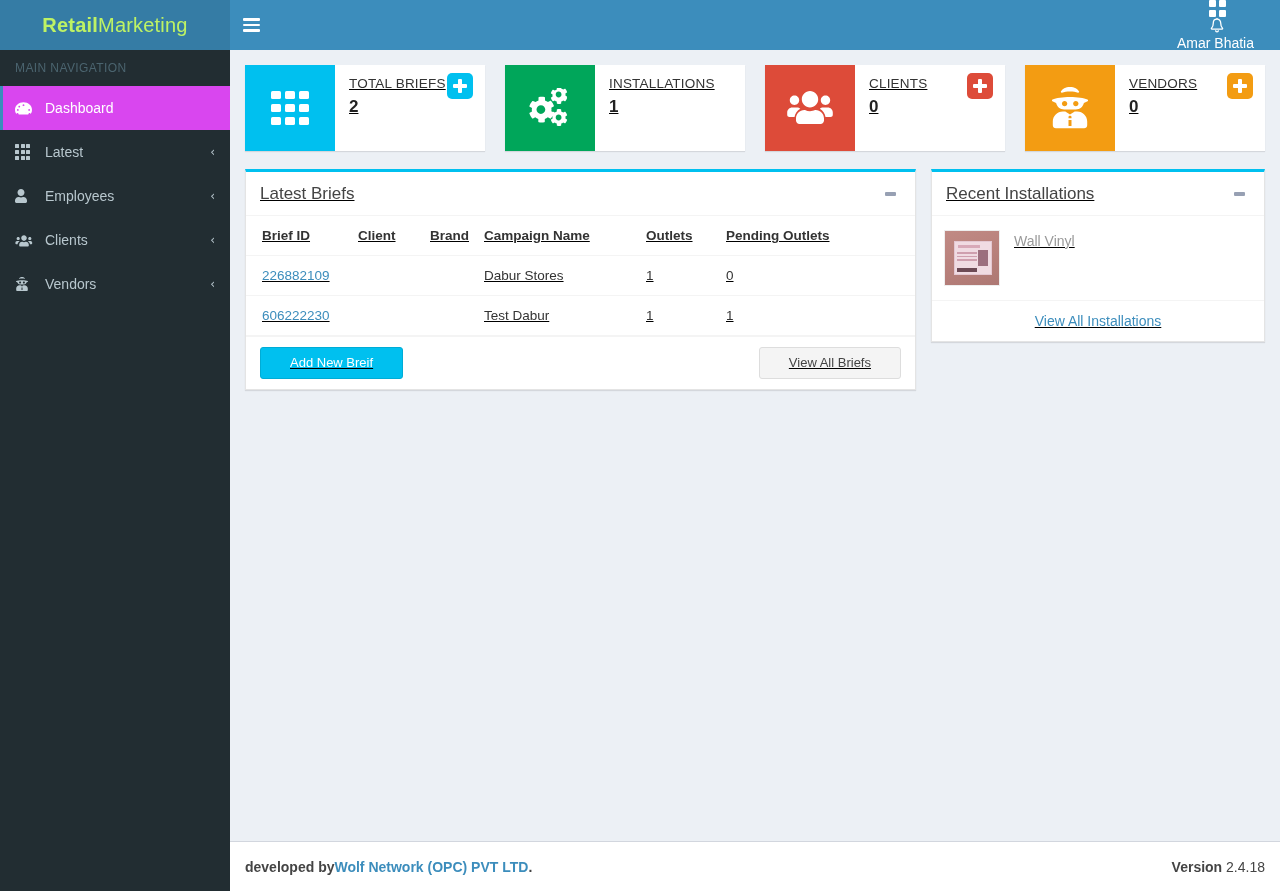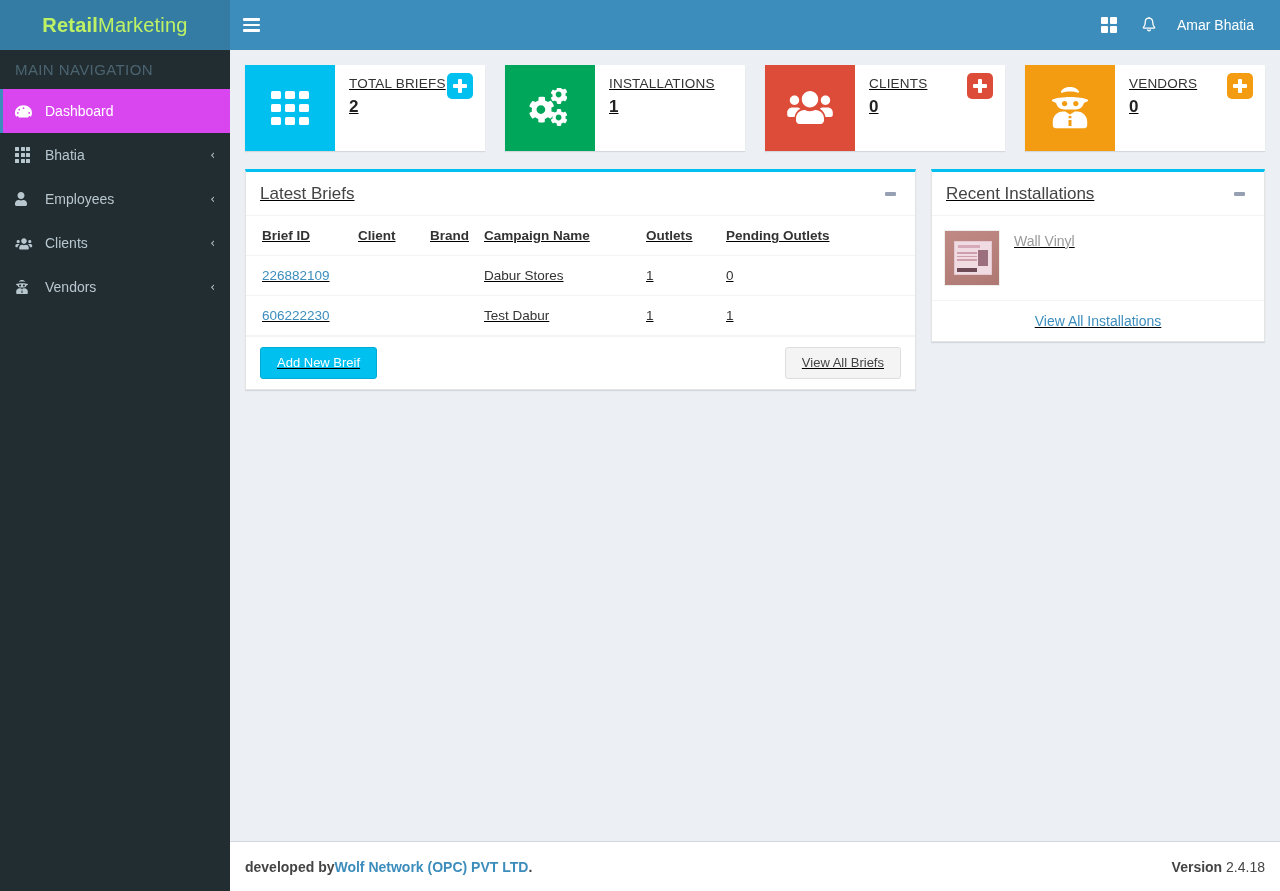--- a/index.html
+++ b/index.html
@@ -28,41 +28,42 @@
   .navbar-left { display: flex; align-items: center; }
   .sidebar-toggle {
     width: 42px; height: 50px; display: flex; align-items: center;
     justify-content: center; color: #fff; cursor: pointer;
   }
   .bars { width: 17px; }
   .bars i { display: block; height: 2.5px; background: #fff; margin: 3.2px 0; border-radius: 1px; }
   .navbar-right {
     margin-left: auto; display: flex; align-items: center; height: 50px;
     padding-right: 14px;
+    flex-direction: column;
   }
   .nav-icon-btn {
     width: 40px; height: 50px; display: flex; align-items: center;
     justify-content: center; color: #fff; cursor: pointer;
   }
   .grid-icon { display: grid; grid-template-columns: 7px 7px; grid-template-rows: 7px 7px; gap: 2.5px; }
   .grid-icon span { background: #fff; border-radius: 1px; display: block; }
   .bell { width: 16px; height: 18px; position: relative; }
   .bell svg { display: block; }
   .user-name {
     color: #fff; font-size: 14px; padding: 0 12px 0 8px; height: 50px;
     display: flex; align-items: center; cursor: pointer; white-space: nowrap;
   }
 
   
   .sidebar {
     position: absolute; top: 50px; left: 0; width: 230px; height: 841px;
     background: #222d32; z-index: 10;
   }
   .nav-header {
-    color: #4b646f; font-size: 15px; padding: 11px 25px 11px 15px;
+    color: #4b646f; font-size: 12px; padding: 11px 25px 11px 15px;
     letter-spacing: .4px;
   }
   .nav-item {
     display: flex; align-items: center; height: 44px;
     padding: 0 15px 0 12px; color: #b8c7ce; font-size: 14px;
     border-left: 3px solid transparent; cursor: pointer; position: relative;
   }
   .nav-item.active {
     background: #d946ef; color: #fff; border-left-color: #3c8dbc;
   }
@@ -150,21 +151,21 @@
   .c-brand { width: 54px; }
   .c-camp { width: 162px; }
   .c-out { width: 80px; }
   .c-pend { width: auto; }
 
   .panel-foot {
     padding: 10px 14px; display: flex; align-items: center;
     border-top: 1px solid #f4f4f4; background: #fff;
   }
   .btn {
-    font-size: 13px; padding: 7px 16px; border-radius: 3px; cursor: pointer;
+    font-size: 13px; padding: 7px 29px; border-radius: 3px; cursor: pointer;
     border: 1px solid transparent; line-height: 1.2;
     font-family: "Liberation Sans", sans-serif;
   }
   .btn-primary { background: #00c0ef; border-color: #00acd6; color: #fff; }
   .btn-default { background: #f4f4f4; border-color: #ddd; color: #444; margin-left: auto; }
 
   
   .inst-body { padding: 0; }
   .inst-item { display: flex; align-items: flex-start; padding: 14px 22px 14px 12px; }
   .inst-thumb {
@@ -273,21 +274,21 @@
             <span></span>
             <span></span>
             <span></span>
             <span></span>
             <span></span>
             <span></span>
             <span></span>
             <span></span>
           </span>
       </span>
-      <span class="lbl">Bhatia</span>
+      <span class="lbl">Latest</span>
       <span class="chev">‹</span>
     </div>
 
     <div class="nav-item">
       <span class="ico">
         <svg width="12" height="14" viewBox="0 0 12 14">
             <path d="M6 7c1.9 0 3.5-1.6 3.5-3.5S7.9 0 6 0 2.5 1.6 2.5 3.5 4.1 7 6 7zm2.4.9h-.4C7.4 8.2 6.7 8.4 6 8.4s-1.4-.2-2-.5h-.4C1.6 7.9 0 9.5 0 11.5V12.6c0 .7.6 1.3 1.3 1.3h9.4c.7 0 1.3-.6 1.3-1.3v-1.1c0-2-1.6-3.6-3.6-3.6z"></path>
           </svg>
       </span>
       <span class="lbl">Employees</span>

